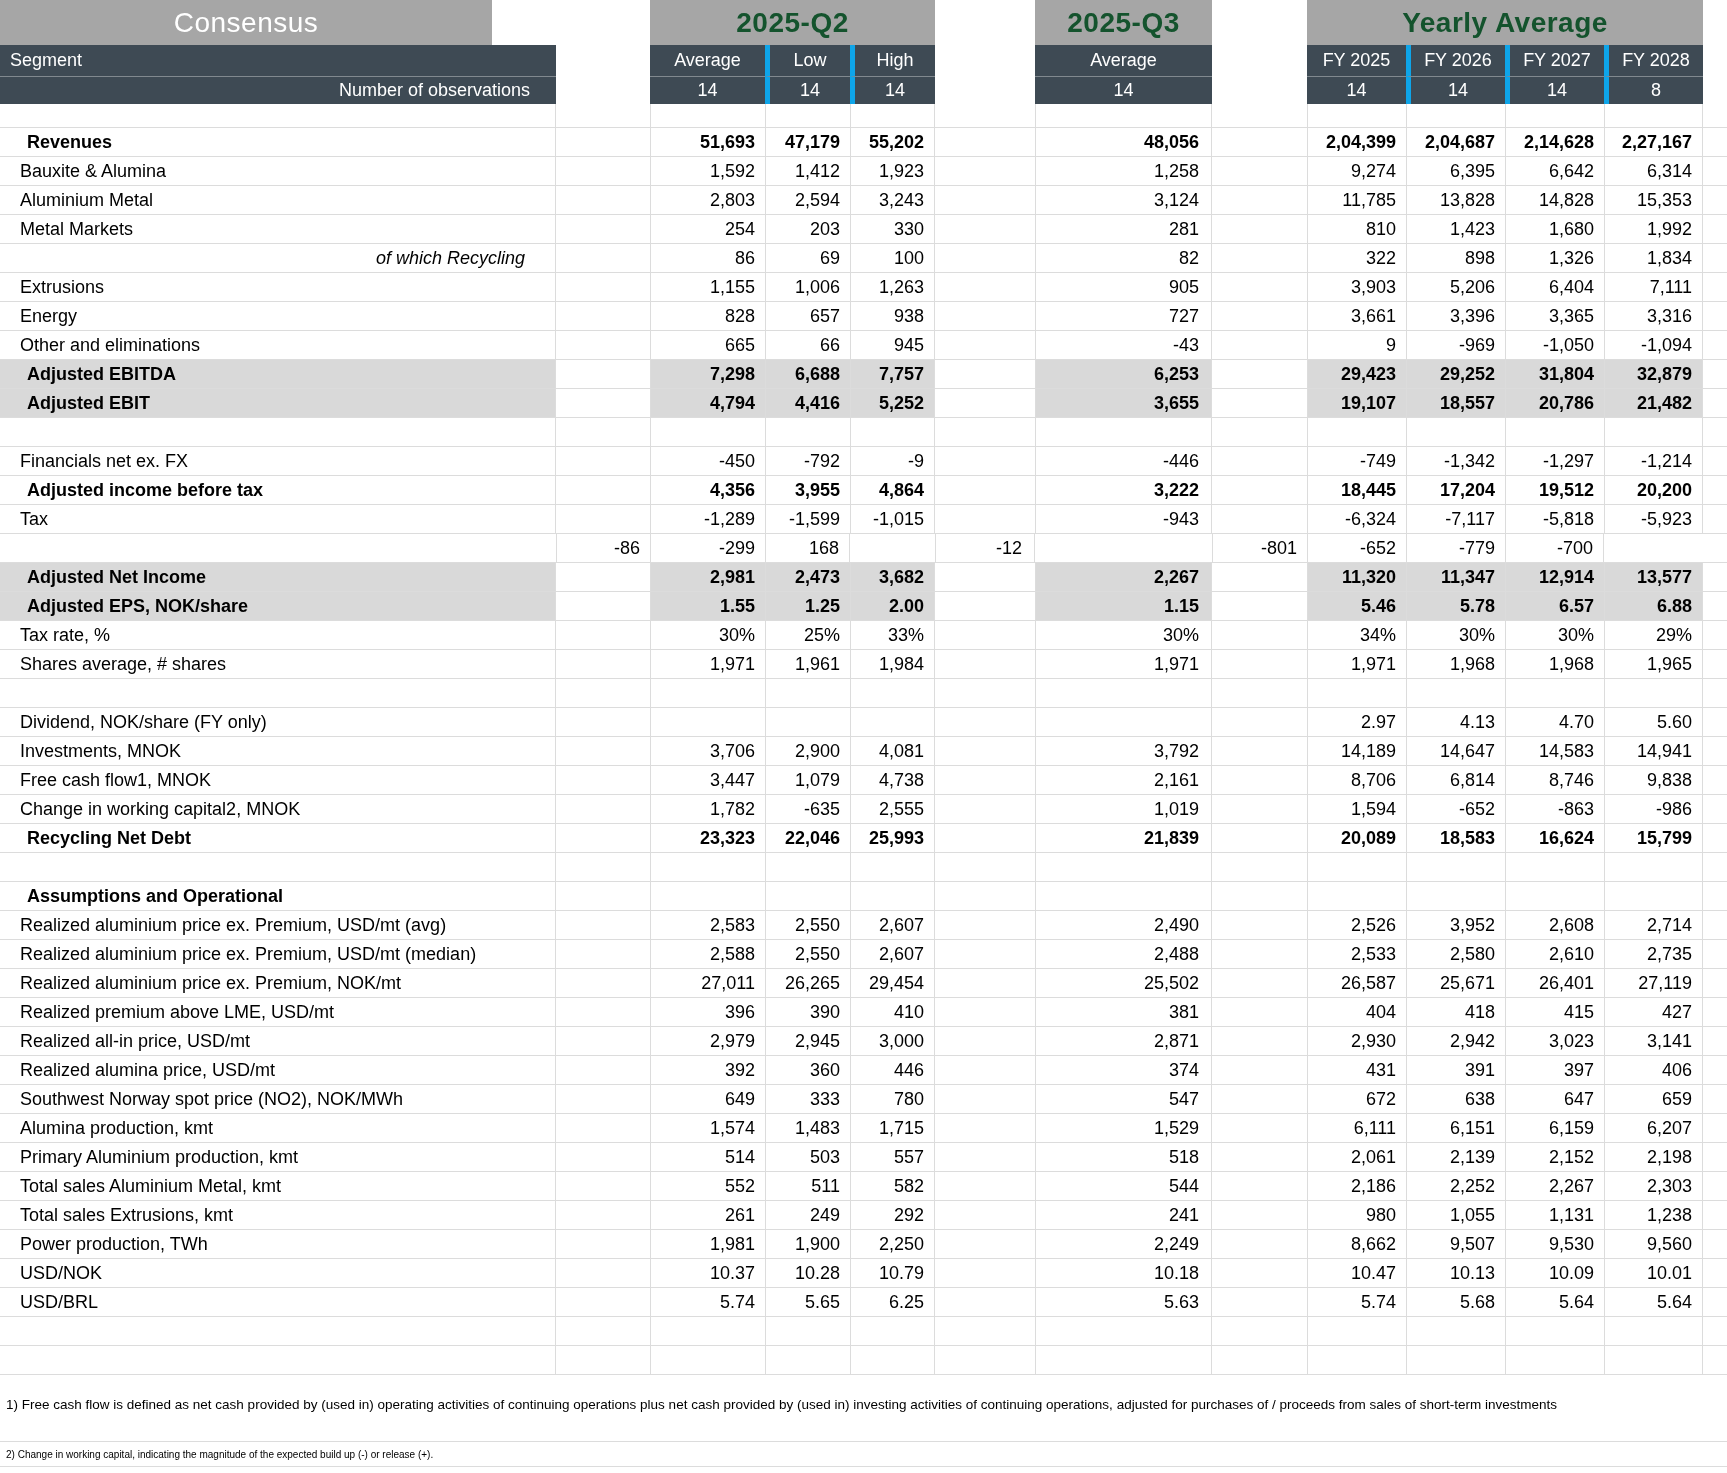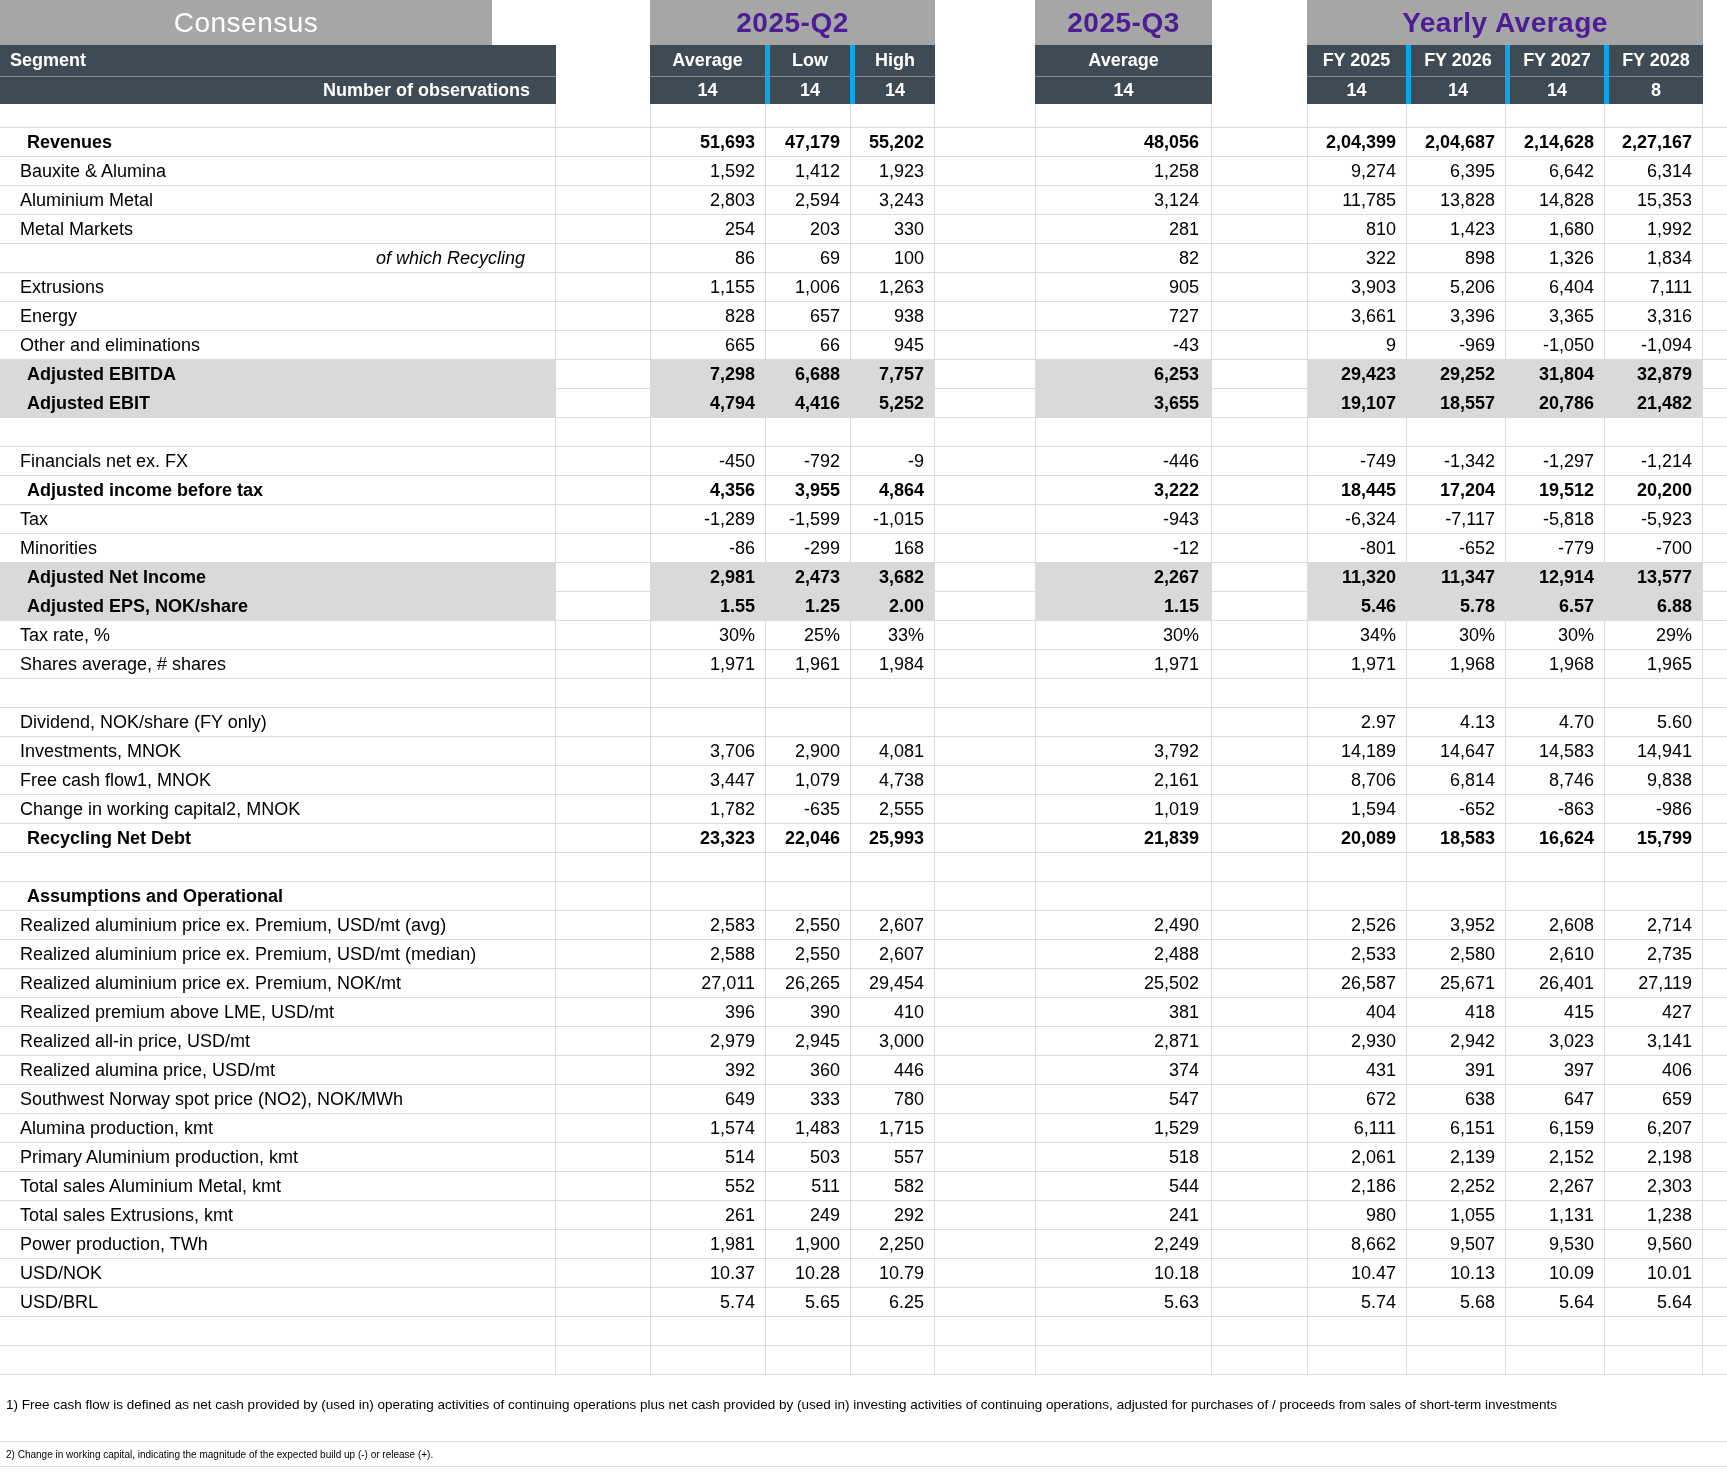--- a/index.html
+++ b/index.html
@@ -10,33 +10,33 @@
     --line:#dcdcdc;
   }
   *{box-sizing:border-box;margin:0;padding:0}
   body{background:#fff;font-family:"Liberation Sans","DejaVu Sans",sans-serif;color:#000}
   #sheet{width:1727px;height:1473px;background:#fff;overflow:hidden}
 
   .grid{display:grid;grid-template-columns:var(--cols)}
 
   
   .titlerow{height:45px}
-  .titleblock{background:var(--gray);color:#4c1d95;font-weight:700;font-size:28px;
+  .titleblock{background:var(--gray);color:#14532d;font-weight:700;font-size:28px;
     display:flex;align-items:center;justify-content:center;letter-spacing:.5px}
   .consensus-wrap{background:#fff}
   .consensus-inner{height:100%;margin-right:64px;background:var(--gray);color:#fff;
     font-weight:400;font-size:28px;display:flex;align-items:center;justify-content:center;letter-spacing:.5px}
   .span-q2{grid-column:3/6}
   .span-q3{grid-column:7/8}
   .span-fy{grid-column:9/13}
 
   
   .subrow{height:31px}
   .obsrow{height:28px}
-  .darkcell{background:var(--dark);color:#fff;font-weight:700;font-size:18px;
+  .darkcell{background:var(--dark);color:#fff;font-weight:400;font-size:18px;
     display:flex;align-items:center;justify-content:center}
   .obsrow .darkcell{border-top:1px solid rgba(255,255,255,.35);font-size:18px}
   .darkcell.left{justify-content:flex-start;padding-left:10px}
   .darkcell.right{justify-content:flex-end;padding-right:26px}
   .sepL{border-left:5px solid #0ea5e9}
 
   
   .gaprow{height:24px;border-bottom:1px solid var(--line)}
 
   
@@ -331,21 +331,20 @@
         <div></div>
         <div class="cell num q3">-943</div>
         <div></div>
         <div class="cell num fy1">-6,324</div>
         <div class="cell num fy2">-7,117</div>
         <div class="cell num fy3">-5,818</div>
         <div class="cell num fy4">-5,923</div>
         <div></div>
       </div>
       <div class="grid row">
-        <div class="cell lab indent">Minorities</div>
         <div></div>
         <div class="cell num q2a">-86</div>
         <div class="cell num q2b">-299</div>
         <div class="cell num q2c">168</div>
         <div></div>
         <div class="cell num q3">-12</div>
         <div></div>
         <div class="cell num fy1">-801</div>
         <div class="cell num fy2">-652</div>
         <div class="cell num fy3">-779</div>

